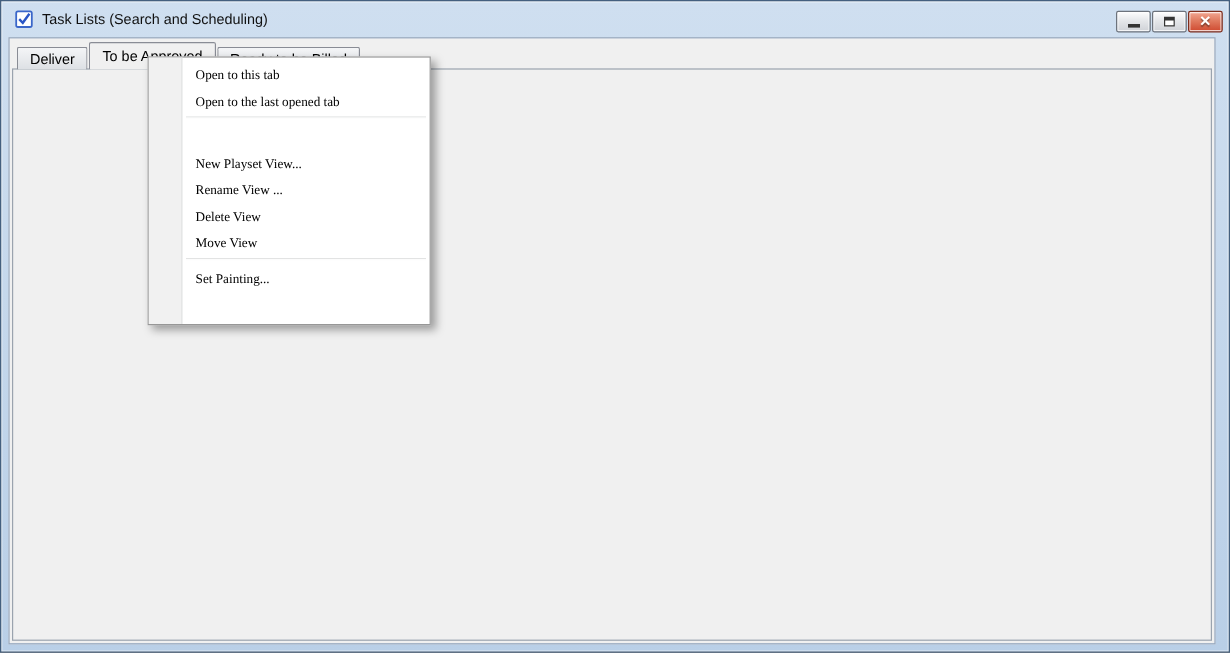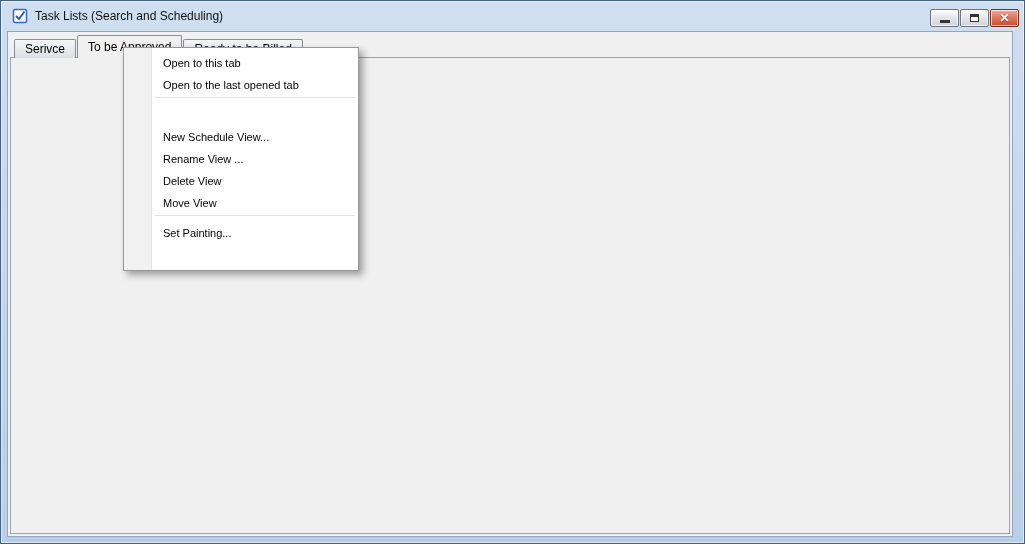--- a/index.html
+++ b/index.html
@@ -79,21 +79,21 @@
   .sbtn{position:absolute;top:0;width:17px;height:16px;border:1px solid #a9a9a9;border-radius:2px;
     background:linear-gradient(#fcfcfc,#dfe2e5);display:flex;align-items:center;justify-content:center;}
   .sbtn.left{left:0;} .sbtn.right{right:0;}
   .tri-left{width:0;height:0;border-top:4px solid transparent;border-bottom:4px solid transparent;border-right:5px solid #444;}
   .tri-right{width:0;height:0;border-top:4px solid transparent;border-bottom:4px solid transparent;border-left:5px solid #444;}
   .sthumb{position:absolute;left:17px;top:0;width:660px;height:16px;border:1px solid #9b9b9b;border-radius:2px;
     background:linear-gradient(#f7f8f9,#dfe1e4);display:flex;align-items:center;justify-content:center;}
   .grip{width:11px;height:8px;background:repeating-linear-gradient(90deg,#8f9399 0 1px,transparent 1px 3px);}
   
   .menu{position:absolute;left:122px;top:46px;width:236px;height:224px;background:#fff;border:1px solid #979797;
-    box-shadow:4px 4px 7px rgba(0,0,0,.35);z-index:50;}
+    box-shadow:4px 4px 7px rgba(0,0,0,.35);z-index:50;font-family:Liberation Serif, serif;}
   .menu .gutter{position:absolute;left:0;top:0;bottom:0;width:28px;background:#f1f1f1;border-right:1px solid #e2e3e3;}
   .menu-item{position:absolute;left:2px;right:2px;height:22px;line-height:22px;padding-left:37px;white-space:nowrap;cursor:default;}
   .menu-item.hl{background:linear-gradient(#ecf4fc,#d8e9f9);border:1px solid #aed0ee;border-radius:3px;line-height:20px;}
   .menu-sep{position:absolute;left:31px;right:3px;height:2px;border-top:1px solid #e2e3e3;border-bottom:1px solid #fdfdfd;}
 </style>
 </head>
 <body>
 
 <div class="window">
 
@@ -110,21 +110,21 @@
         <span class="glyph-res"></span>
       </div>
     <div class="winbtn close">
         <span class="glyph-close">✕</span>
       </div>
   </div>
 
   <div class="client"></div>
 
   <div class="tabs" id="tabs">
-      <div class="tab">Serivce</div>
+      <div class="tab">Deliver</div>
       <div class="tab active">To be Approved</div>
       <div class="tab">Ready to be Billed</div>
     </div>
   <div class="tabpanel"></div>
 
   <div class="toolbtn b1">
     <svg width="16" height="16" viewBox="0 0 16 16">
       <rect x="1" y="5.5" width="5" height="5" fill="#bcd0f2" stroke="#24409a"></rect>
       <rect x="10" y="1" width="5" height="5" fill="#bcd0f2" stroke="#24409a"></rect>
       <rect x="10" y="10" width="5" height="5" fill="#bcd0f2" stroke="#24409a"></rect>
@@ -407,21 +407,21 @@
           <span class="tri-right"></span>
         </div>
     </div>
   </div>
 
   <div class="menu" id="context-menu">
     <div class="gutter"></div>
   <div class="menu-item" style="top: 4px;">Open to this tab</div>
       <div class="menu-item" style="top: 26px;">Open to the last opened tab</div>
       <div class="menu-sep" style="top: 49px;"></div>
-      <div class="menu-item" style="top: 78px;">New Schedule View...</div>
+      <div class="menu-item" style="top: 78px;">New Playset View...</div>
       <div class="menu-item" style="top: 100px;">Rename View ...</div>
       <div class="menu-item" style="top: 122px;">Delete View</div>
       <div class="menu-item" style="top: 144px;">Move View</div>
       <div class="menu-sep" style="top: 167px;"></div>
       <div class="menu-item" style="top: 174px;">Set Painting...</div>
     </div>
 
 </div>
 
 </body></html>

